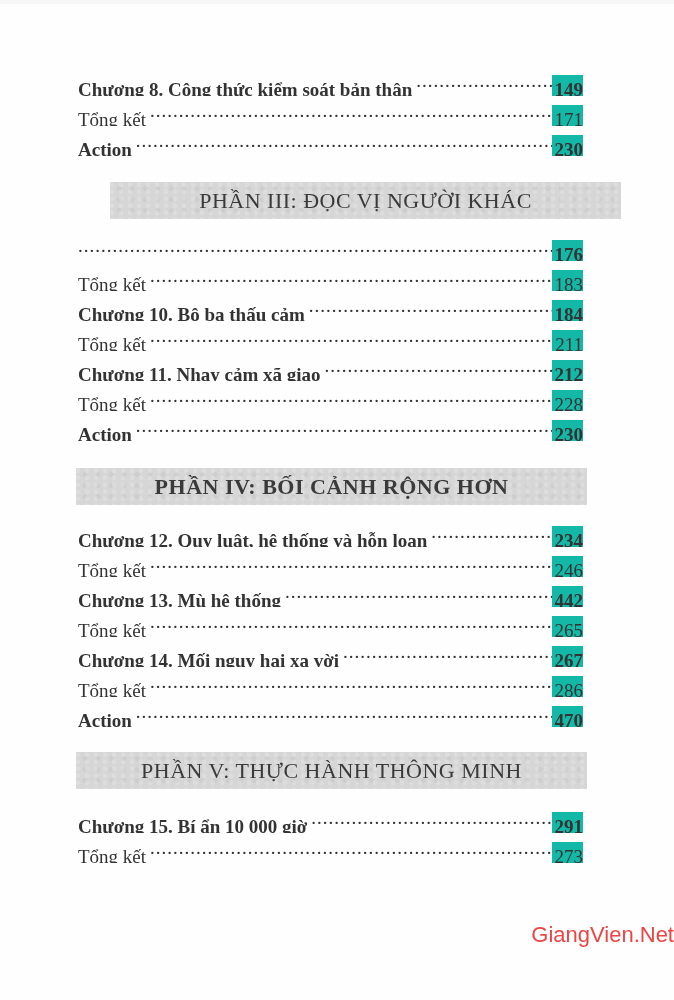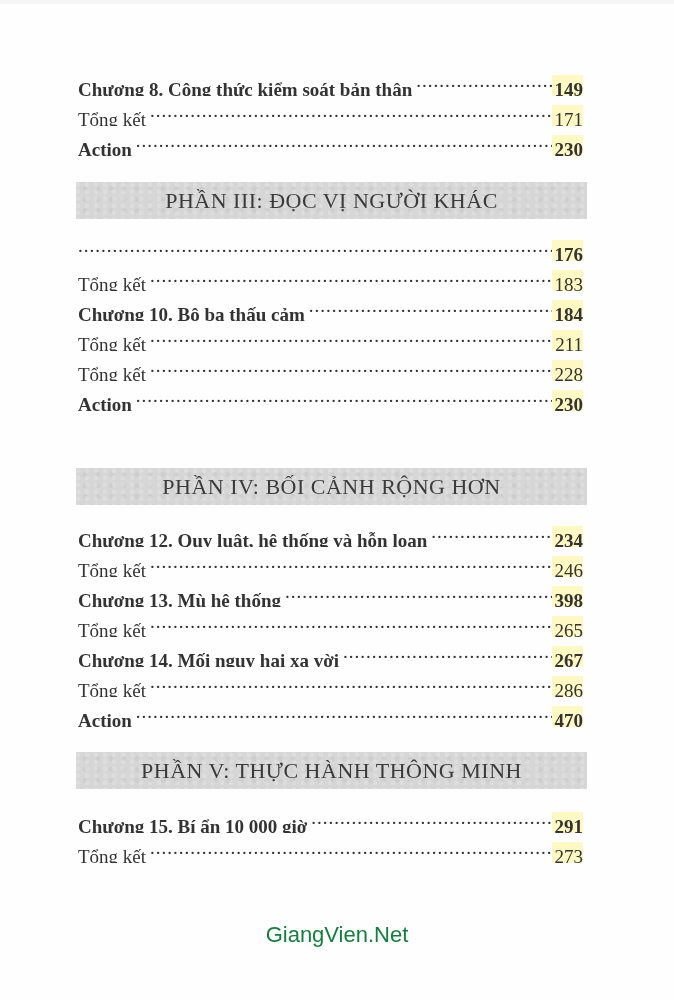--- a/index.html
+++ b/index.html
@@ -56,21 +56,21 @@
       content: "........................................................................................................................................................................................";
       position: absolute;
       left: 0;
       bottom: 0;
       letter-spacing: 1px;
       white-space: nowrap;
     }
     .entry .page-num {
       flex: 0 0 auto;
       padding-left: 3px;
-      background: #fef9c3;
+      background: #14b8a6;
     }
     .banner {
       position: absolute;
       left: 76px;
       width: 511px;
       height: 37px;
       background: #d6d6d6;
       background-image:
         radial-gradient(circle at 20% 40%, rgba(255,255,255,0.18) 0 2px, transparent 3px),
         radial-gradient(circle at 70% 60%, rgba(0,0,0,0.04) 0 2px, transparent 3px);
@@ -80,24 +80,24 @@
       justify-content: center;
       font-size: 22px;
       letter-spacing: 0.5px;
       color: #3a3a3a;
     }
     .watermark {
       position: absolute;
       left: 0;
       width: 674px;
       top: 922px;
-      text-align: center;
+      text-align: right;
       font-family: "Liberation Sans", "DejaVu Sans", sans-serif;
       font-size: 22px;
-      color: #15803d;
+      color: #ef4444;
     }
     .top-strip {
       position: absolute;
       left: 0;
       top: 0;
       width: 674px;
       height: 4px;
       background: #f6f6f6;
     }
   </style>
@@ -118,21 +118,21 @@
       <span class="leader"></span>
       <span class="page-num">171</span>
     </div>
     <div class="entry bold">
       <span class="label">Action</span>
       <span class="leader"></span>
       <span class="page-num">230</span>
     </div>
   </div>
 
-  <div class="banner" style="top:182px;">PHẦN III: ĐỌC VỊ NGƯỜI KHÁC</div>
+  <div class="banner" style="top:182px;margin-left:34px;">PHẦN III: ĐỌC VỊ NGƯỜI KHÁC</div>
 
   <div class="toc" style="top:231px;">
     <div class="entry bold">
       <span class="leader"></span>
       <span class="page-num">176</span>
     </div>
     <div class="entry">
       <span class="label">Tổng kết</span>
       <span class="leader"></span>
       <span class="page-num">183</span>
@@ -140,49 +140,54 @@
     <div class="entry bold">
       <span class="label">Chương 10. Bộ ba thấu cảm</span>
       <span class="leader"></span>
       <span class="page-num">184</span>
     </div>
     <div class="entry">
       <span class="label">Tổng kết</span>
       <span class="leader"></span>
       <span class="page-num">211</span>
     </div>
+    <div class="entry bold">
+      <span class="label">Chương 11. Nhạy cảm xã giao</span>
+      <span class="leader"></span>
+      <span class="page-num">212</span>
+    </div>
     <div class="entry">
       <span class="label">Tổng kết</span>
       <span class="leader"></span>
       <span class="page-num">228</span>
     </div>
     <div class="entry bold">
       <span class="label">Action</span>
       <span class="leader"></span>
       <span class="page-num">230</span>
     </div>
   </div>
 
-  <div class="banner" style="top:468px;">PHẦN IV: BỐI CẢNH RỘNG HƠN</div>
+  <div class="banner" style="top:468px;font-weight:bold;">PHẦN IV: BỐI CẢNH RỘNG HƠN</div>
 
   <div class="toc" style="top:517px;">
     <div class="entry bold">
       <span class="label">Chương 12. Quy luật, hệ thống và hỗn loạn</span>
       <span class="leader"></span>
       <span class="page-num">234</span>
     </div>
     <div class="entry">
       <span class="label">Tổng kết</span>
       <span class="leader"></span>
       <span class="page-num">246</span>
     </div>
     <div class="entry bold">
       <span class="label">Chương 13. Mù hệ thống</span>
       <span class="leader"></span>
-      <span class="page-num">398</span>
+      <span class="page-num">442</span>
     </div>
     <div class="entry">
       <span class="label">Tổng kết</span>
       <span class="leader"></span>
       <span class="page-num">265</span>
     </div>
     <div class="entry bold">
       <span class="label">Chương 14. Mối nguy hại xa vời</span>
       <span class="leader"></span>
       <span class="page-num">267</span>

